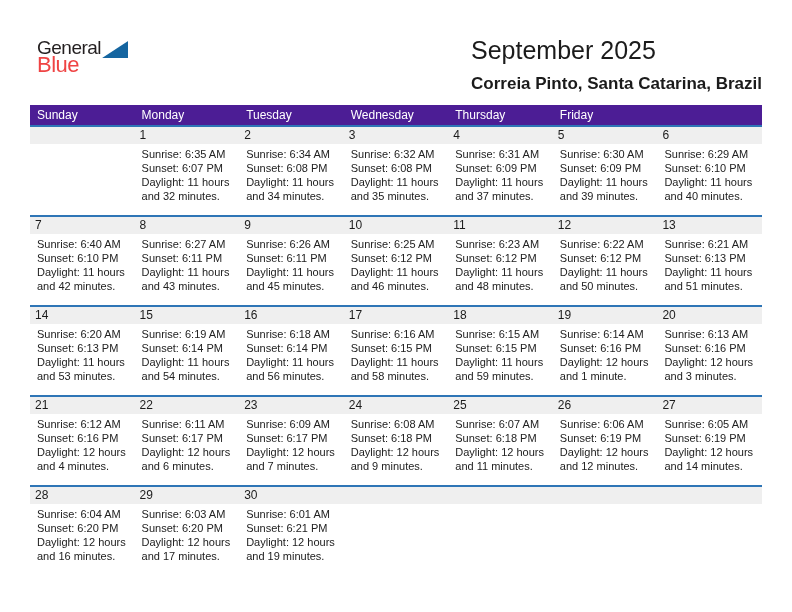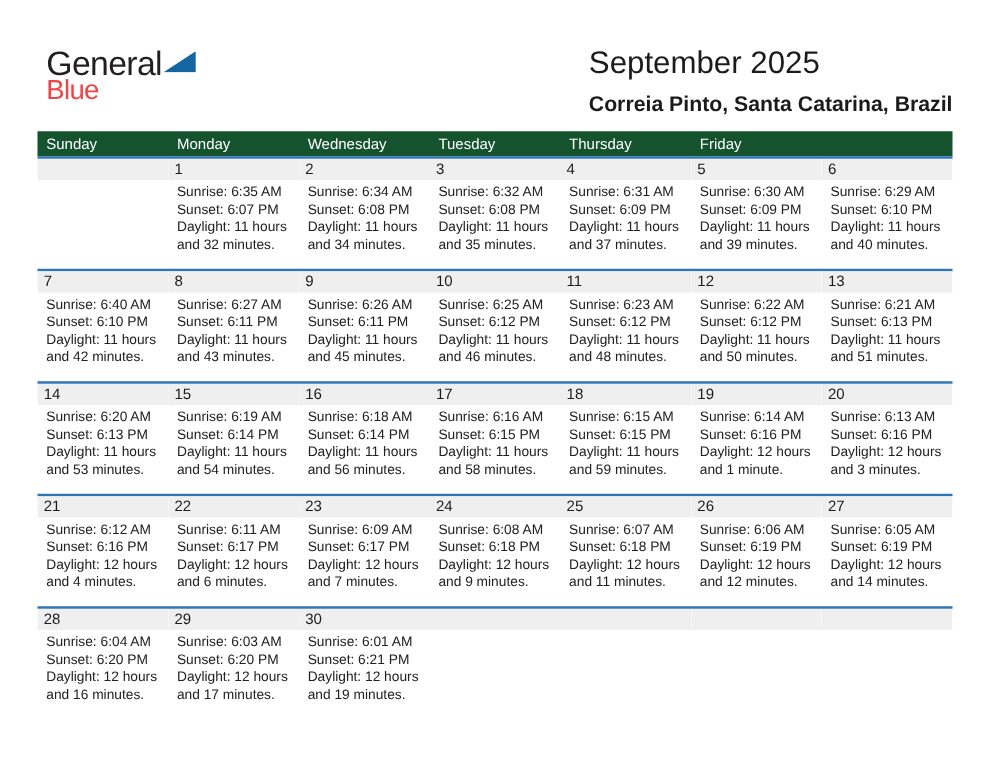--- a/index.html
+++ b/index.html
@@ -25,21 +25,21 @@
     position: absolute;
     left: 37px;
     top: 38px;
     line-height: 1;
   }
   .logo-line1 {
     display: flex;
     align-items: flex-start;
   }
   .logo-general {
-    font-size: 27px;
+    font-size: 19px;
     letter-spacing: -0.5px;
     color: #231f20;
     text-align: center;
   }
   .logo-triangle {
     display: inline-block;
     width: 26px;
     height: 17px;
     margin-left: 1px;
     margin-top: 3px;
@@ -70,21 +70,21 @@
   }
 
   
   .calendar {
     margin: 0 30px;
     width: 732px;
   }
   .dow-row {
     display: grid;
     grid-template-columns: repeat(7, 1fr);
-    background: #14532d;
+    background: #4c1d95;
     height: 20px;
   }
   .dow-cell {
     color: #ffffff;
     font-size: 12px;
     line-height: 20px;
     padding-left: 7px;
     overflow: hidden;
     white-space: nowrap;
   }
@@ -128,22 +128,22 @@
   <div class="titles">
     <div class="month-title">September 2025</div>
     <div class="location-subtitle">Correia Pinto, Santa Catarina, Brazil</div>
   </div>
 </div>
 
 <div class="calendar">
   <div class="dow-row" id="dow-row">
       <div class="dow-cell">Sunday</div>
       <div class="dow-cell">Monday</div>
+      <div class="dow-cell">Tuesday</div>
       <div class="dow-cell">Wednesday</div>
-      <div class="dow-cell">Tuesday</div>
       <div class="dow-cell">Thursday</div>
       <div class="dow-cell">Friday</div>
     </div>
   <div id="weeks">
       <div class="week-row">
         <div class="day-cell">
           <div class="day-num"></div>
         </div>
         <div class="day-cell">
           <div class="day-num">1</div>

